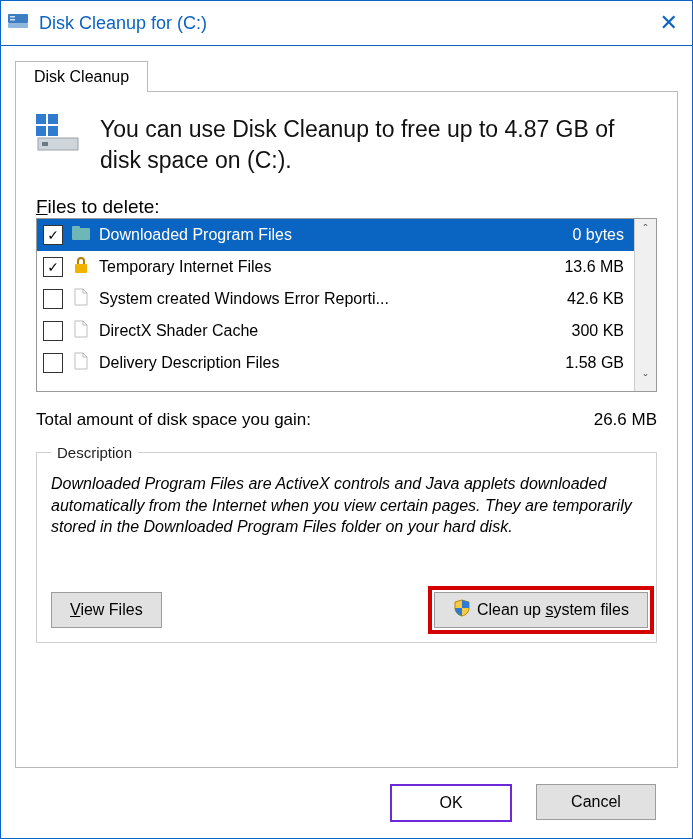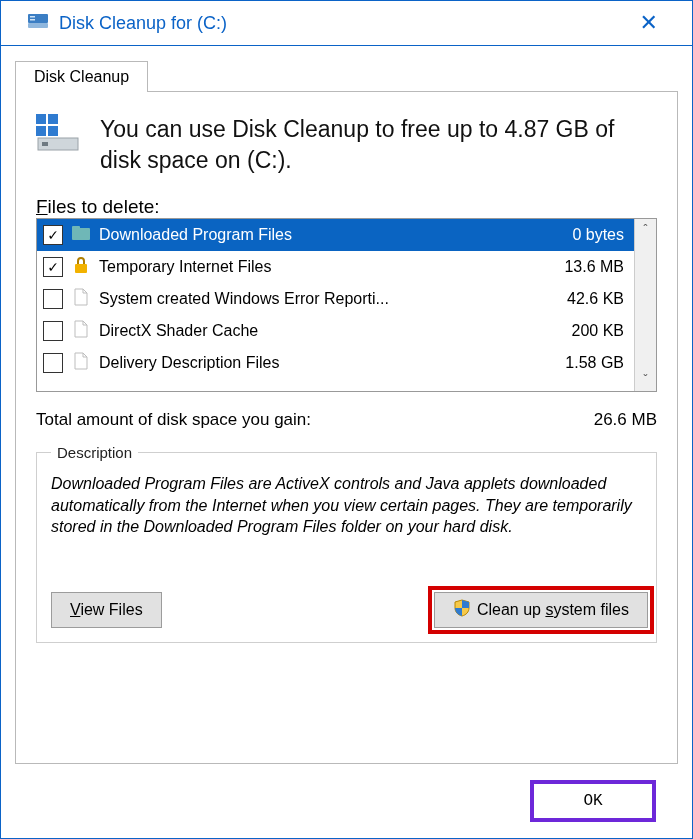--- a/index.html
+++ b/index.html
@@ -19,21 +19,21 @@
     position: relative;
     display: flex;
     flex-direction: column;
   }
   .titlebar {
     height: 44px;
     background: #fff;
     border-bottom: 1px solid #0b63c7;
     display: flex;
     align-items: center;
-    padding: 0 26px;
+    padding: 0 6px;
     color: #0b63c7;
     font-size: 18px;
   }
   .titlebar .title-icon {
     margin-right: 10px;
   }
   .titlebar .title-text {
     flex: 1;
   }
   .titlebar .close {
@@ -193,22 +193,21 @@
     border: 1px solid #9c9c9c;
     background: #e1e1e1;
     font-size: 16px;
     display: flex;
     align-items: center;
     justify-content: center;
     cursor: default;
   }
   .dlgbtn.primary {
     background: #fff;
-    border: 4px solid #6d28d9;
-    font-family: Liberation Mono, monospace;
+    border: 2px solid #6d28d9;
   }
 </style>
 </head>
 <body>
 
 <div class="window">
 
   <div class="titlebar">
     <span class="title-icon">
       <svg width="22" height="22" viewBox="0 0 22 22">
@@ -277,21 +276,21 @@
               <span class="name">System created Windows Error Reporti...</span>
               <span class="size">42.6 KB</span>
             </div>
             <div class="row">
               <span class="cb"></span>
               <span class="file-icon"><svg width="20" height="20" viewBox="0 0 20 20">
                   <path d="M4 2 h8 l4 4 v12 h-12 z" fill="#fff" stroke="#bdbdbd"></path>
                   <path d="M12 2 v4 h4" fill="none" stroke="#bdbdbd"></path>
                 </svg></span>
               <span class="name">DirectX Shader Cache</span>
-              <span class="size">200 KB</span>
+              <span class="size">300 KB</span>
             </div>
             <div class="row">
               <span class="cb"></span>
               <span class="file-icon"><svg width="20" height="20" viewBox="0 0 20 20">
                   <path d="M4 2 h8 l4 4 v12 h-12 z" fill="#fff" stroke="#bdbdbd"></path>
                   <path d="M12 2 v4 h4" fill="none" stroke="#bdbdbd"></path>
                 </svg></span>
               <span class="name">Delivery Description Files</span>
               <span class="size">1.58 GB</span>
             </div>
@@ -325,16 +324,17 @@
             </span>
             <span>Clean up <span class="ul">s</span>ystem files</span>
           </span>
         </div>
       </fieldset>
 
     </div>
 
     <div class="dialog-buttons">
       <div class="dlgbtn primary">OK</div>
+      <div class="dlgbtn">Cancel</div>
     </div>
 
   </div>
 </div>
 
 </body></html>

